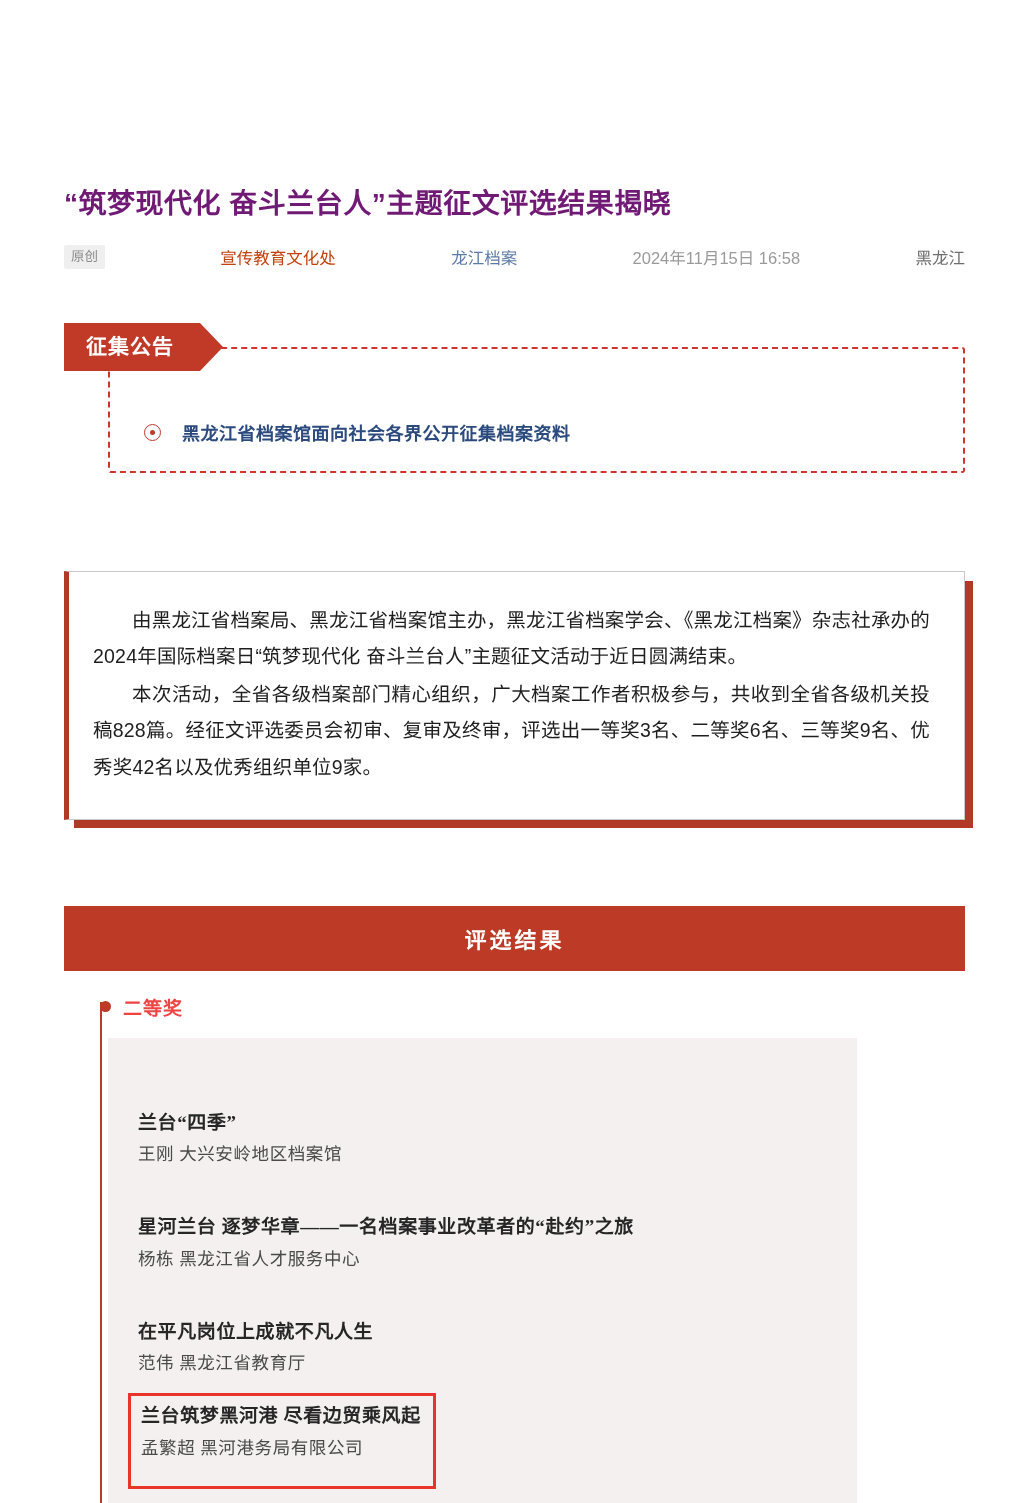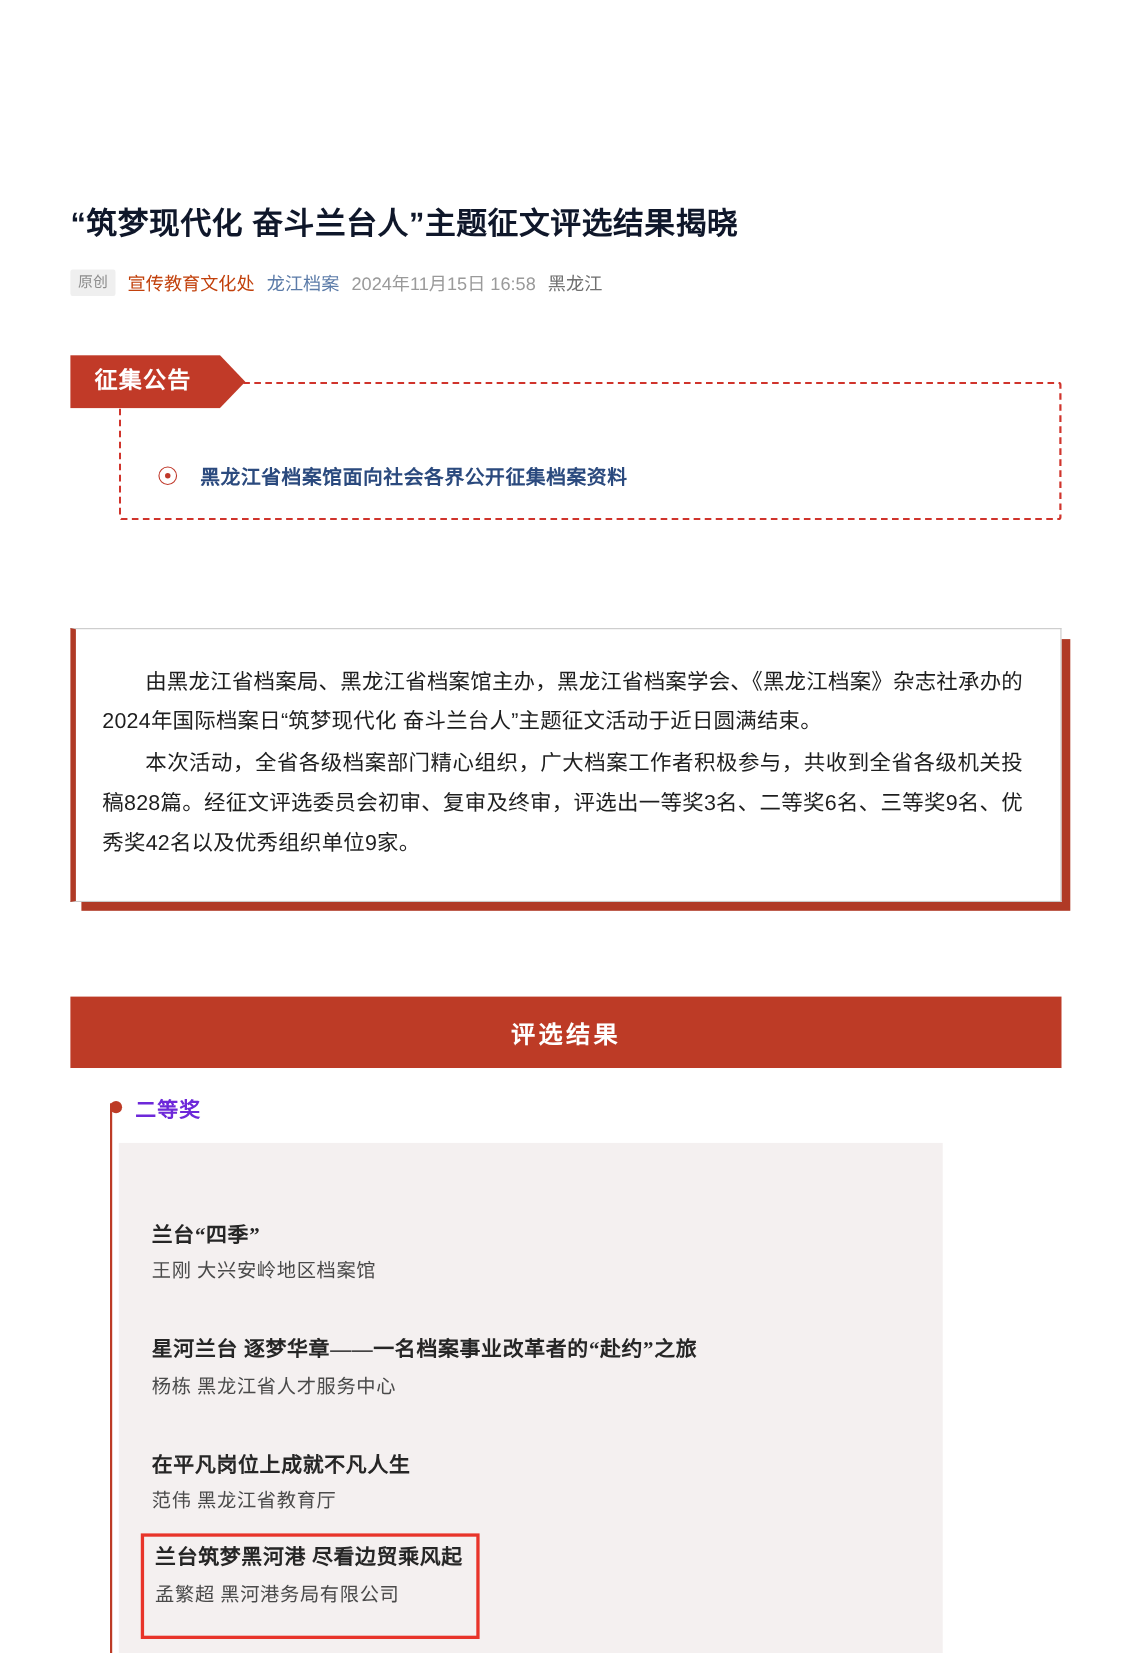--- a/index.html
+++ b/index.html
@@ -22,31 +22,32 @@
     padding: 0 64px;
     position: relative;
   }
 
   
   .article-title {
     font-size: 28px;
     font-weight: 700;
     line-height: 1.35;
     letter-spacing: 0.5px;
-    color: #0f172a;
+    color: #701a75;
     margin: 0;
     padding-top: 185px;
   }
   .meta-row {
     display: flex;
     align-items: center;
     gap: 11px;
     margin-top: 22px;
     font-size: 16.5px;
     color: #8a8a8a;
+    justify-content: space-between;
   }
   .meta-badge {
     display: inline-block;
     background: #efefef;
     color: #8d8d8d;
     font-size: 13.5px;
     line-height: 1;
     padding: 5px 7px 6px 7px;
     border-radius: 2px;
   }
@@ -191,21 +192,21 @@
   .award-dot {
     width: 11px;
     height: 11px;
     border-radius: 50%;
     background: #bd3b26;
     flex: none;
   }
   .award-name {
     font-size: 19px;
     font-weight: 700;
-    color: #6d28d9;
+    color: #ef4444;
     letter-spacing: 1px;
   }
   .award-panel {
     position: relative;
     margin: 18px 0 0 44px;
     margin-right: 108px;
     background: #f4f0f0;
     padding: 26px 30px 34px 30px;
     box-sizing: border-box;
     min-height: 300px;

